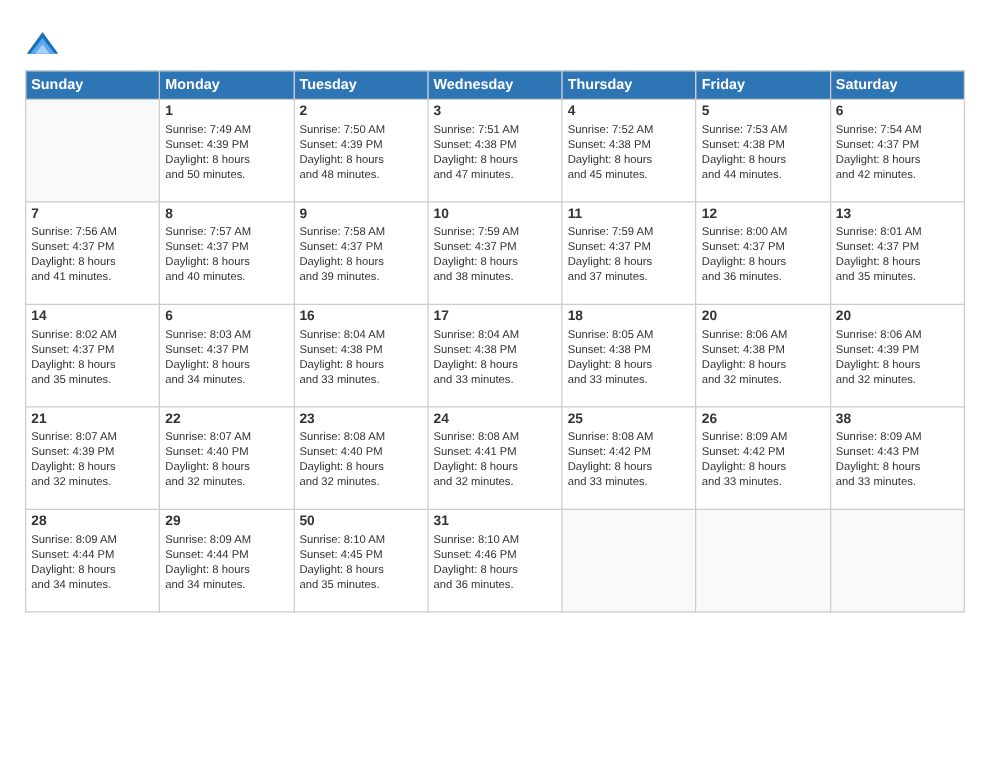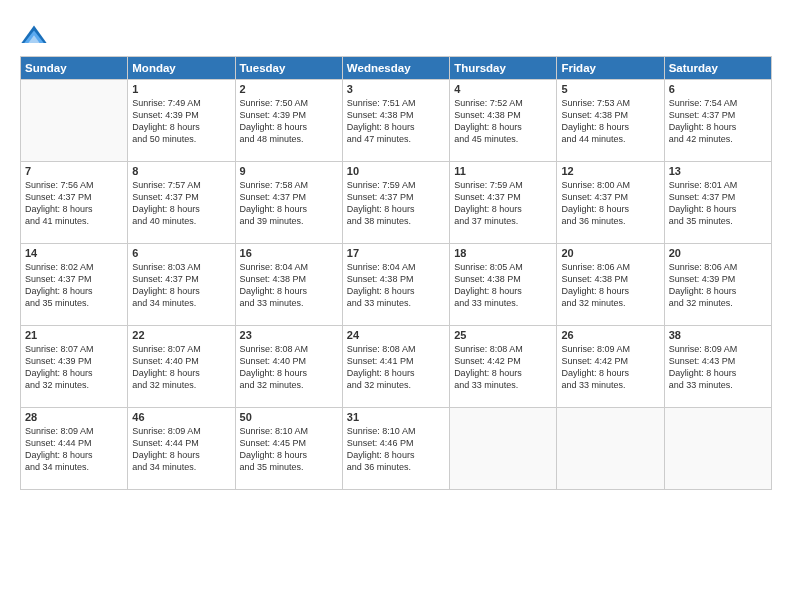--- a/index.html
+++ b/index.html
@@ -248,21 +248,21 @@
             <span class="day-num">38</span>
             <div class="day-info">Sunrise: 8:09 AM<br>Sunset: 4:43 PM<br>Daylight: 8 hours<br>and 33 minutes.</div>
           </td>
         </tr>
         <tr>
           <td>
             <span class="day-num">28</span>
             <div class="day-info">Sunrise: 8:09 AM<br>Sunset: 4:44 PM<br>Daylight: 8 hours<br>and 34 minutes.</div>
           </td>
           <td>
-            <span class="day-num">46</span>
+            <span class="day-num">29</span>
             <div class="day-info">Sunrise: 8:09 AM<br>Sunset: 4:44 PM<br>Daylight: 8 hours<br>and 34 minutes.</div>
           </td>
           <td>
             <span class="day-num">50</span>
             <div class="day-info">Sunrise: 8:10 AM<br>Sunset: 4:45 PM<br>Daylight: 8 hours<br>and 35 minutes.</div>
           </td>
           <td>
             <span class="day-num">31</span>
             <div class="day-info">Sunrise: 8:10 AM<br>Sunset: 4:46 PM<br>Daylight: 8 hours<br>and 36 minutes.</div>
           </td>

